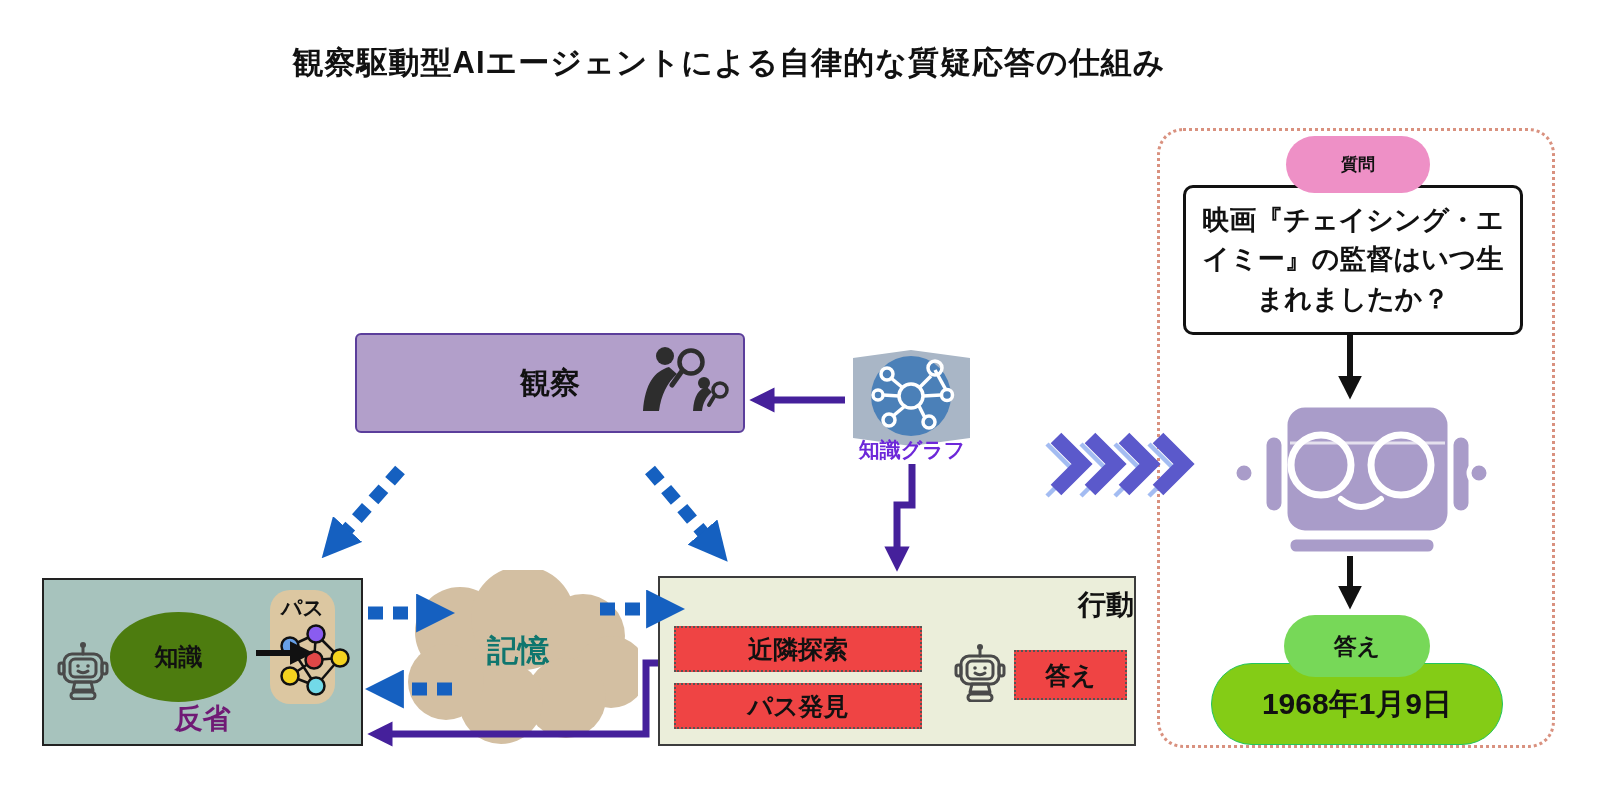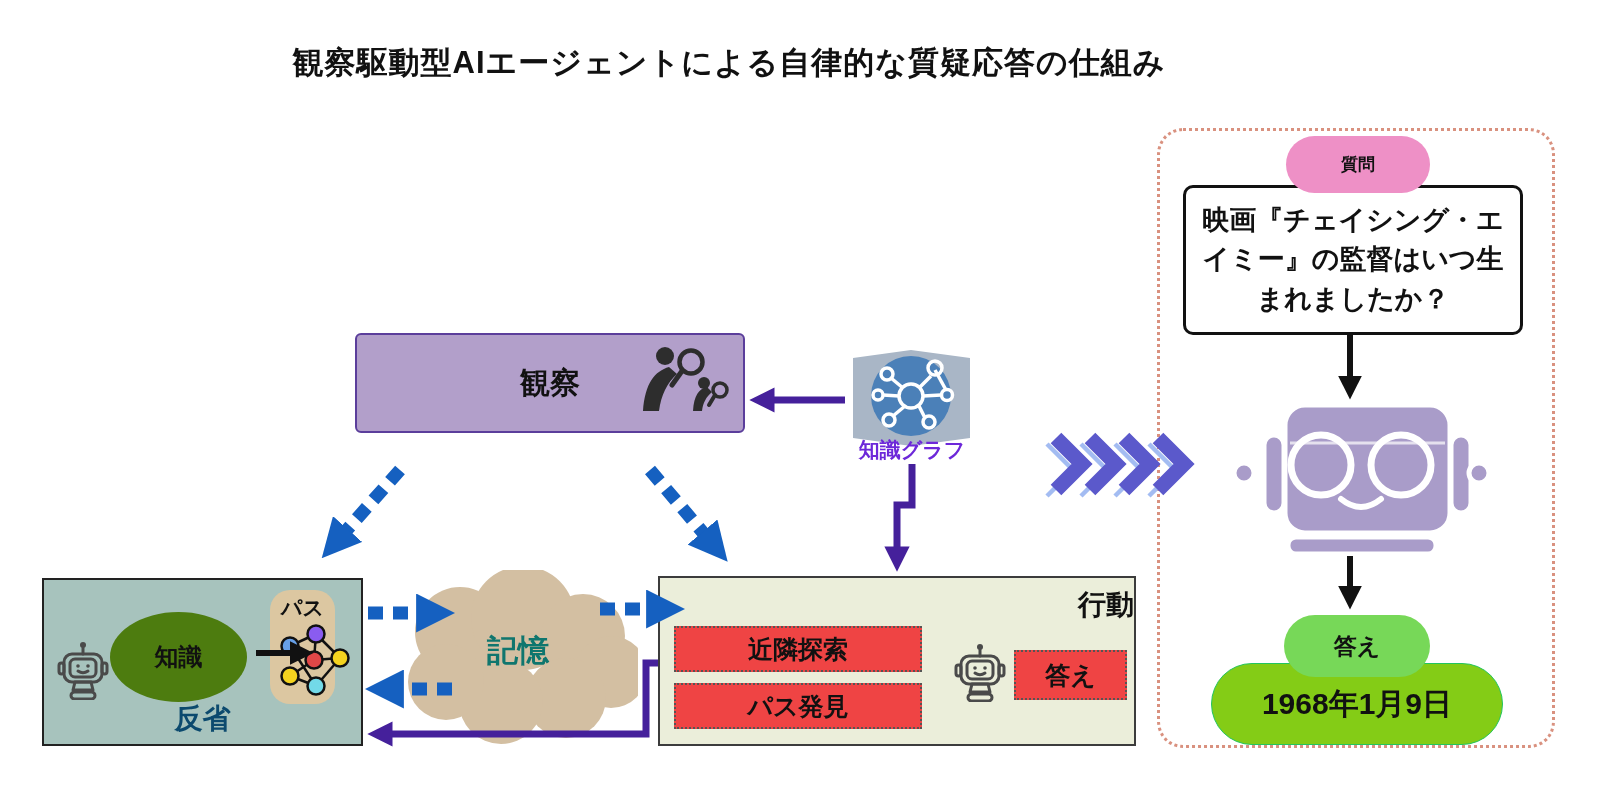--- a/index.html
+++ b/index.html
@@ -17,21 +17,21 @@
   .obs-icon { right:12px; bottom:16px; }
 
   
   .kg-icon { left:853px; top:350px; }
   .kg-label { left:838px; top:436px; width:148px; text-align:center; font-size:21px; font-weight:bold; color:#6d28d9; }
 
   
   .refl-box { left:42px; top:578px; width:321px; height:168px; background:#a7c3bd; border:2.5px solid #222; }
   .refl-robot { left:13px; top:60px; }
   .knowledge-ellipse { left:66px; top:32px; width:137px; height:90px; border-radius:50%; background:#4d7c0f; font-size:24px; }
-  .refl-label { left:0; bottom:6px; width:100%; text-align:center; font-size:28px; font-weight:bold; color:#0c4a6e; }
+  .refl-label { left:0; bottom:6px; width:100%; text-align:center; font-size:28px; font-weight:bold; color:#701a75; }
   .path-box { left:226px; top:10px; width:65px; height:114px; background:#dcc7a1; border-radius:20px; }
   .path-label { left:0; top:4px; width:100%; text-align:center; font-size:21px; font-weight:bold; color:#111; }
   .path-net { left:6px; top:34px; }
 
   
   .cloud-svg { left:398px; top:570px; }
   .cloud-label { left:398px; top:630px; width:240px; text-align:center; font-size:31px; font-weight:bold; color:#0f766e; }
 
   
   .action-box { left:658px; top:576px; width:478px; height:170px; background:#ebeeda; border:2.5px solid #3c3c3c; }

